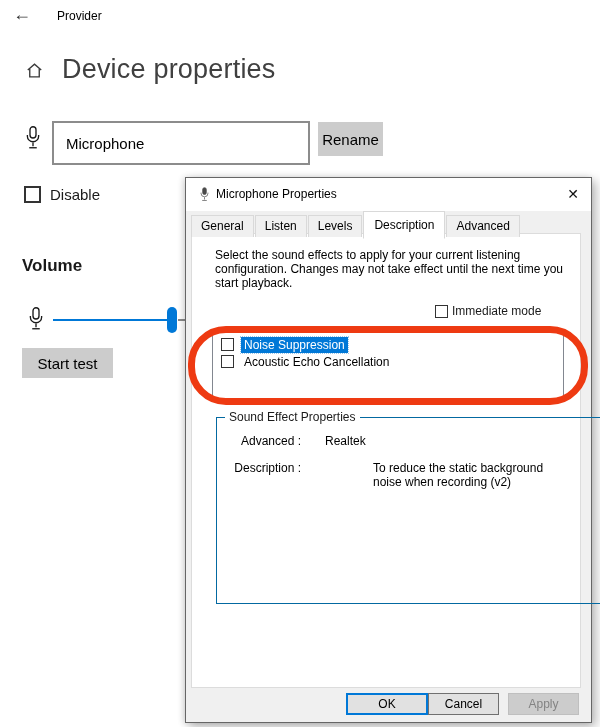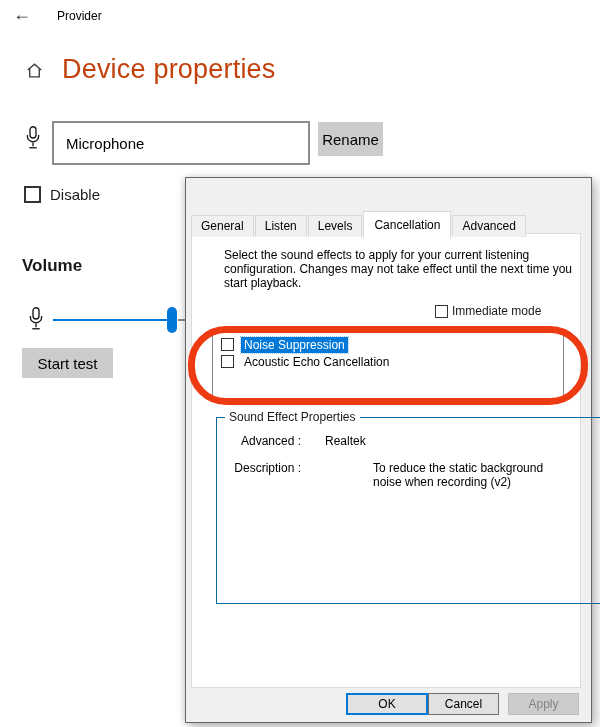--- a/index.html
+++ b/index.html
@@ -10,21 +10,21 @@
     position:relative;
     overflow:hidden;
     color:#1a1a1a;
   }
   .abs { position:absolute; }
 
   
   .back-arrow { left:13px; top:4px; font-size:18px; color:#333; cursor:pointer; }
   .app-title  { left:57px; top:9px; font-size:12px; color:#000; }
   .home-icon  { left:25px; top:61px; }
-  .page-title { left:62px; top:54px; font-size:27px; font-weight:300; color:#c2410c; letter-spacing:0.2px; }
+  .page-title { left:62px; top:54px; font-size:27px; font-weight:300; color:#404040; letter-spacing:0.2px; }
 
   .mic-icon-row1 { left:24px; top:123px; }
   .device-input {
     left:52px; top:121px; width:258px; height:44px;
     border:2px solid #8c8c8c; background:#fff;
     font-family:"Liberation Sans", sans-serif;
     font-size:15px; padding-left:12px; color:#000; outline:none;
   }
   .rename-btn {
     left:318px; top:122px; width:65px; height:34px;
@@ -68,21 +68,21 @@
   }
   .tab.active {
     background:#fff; padding:6px 10px 6px 10px; margin-top:-3px;
     border:1px solid #d9d9d9; border-bottom:1px solid #fff; margin-bottom:-1px; z-index:3;
   }
 
   .tab-panel {
     position:absolute; left:5px; top:55px; width:390px; height:455px;
     background:#fff; border:1px solid #dcdcdc;
   }
-  .intro-text { position:absolute; left:32px; top:14px; width:355px; font-size:12px; line-height:14px; color:#000; }
+  .intro-text { position:absolute; left:23px; top:14px; width:355px; font-size:12px; line-height:14px; color:#000; }
   .imm-row { position:absolute; left:243px; top:70px; display:flex; align-items:center; }
   .imm-chk { width:13px; height:13px; border:1px solid #333; background:#fff; display:inline-block; }
   .imm-label { font-size:12px; margin-left:4px; }
 
   .listbox {
     position:absolute; left:20px; top:98px; width:352px; height:67px;
     border:1px solid #828790; background:#fff; padding-top:3px;
   }
   .lb-item { display:flex; align-items:center; height:17px; padding-left:8px; }
   .lb-chk { width:13px; height:13px; border:1px solid #333; background:#fff; flex:0 0 13px; }
@@ -158,26 +158,38 @@
   </svg>
 </span>
 <div class="abs slider-track-fill"></div>
 <div class="abs slider-track-rest"></div>
 <div class="abs slider-thumb"></div>
 
 <button class="abs start-test-btn">Start test</button>
 
 <div class="abs dialog">
 
+  <div class="dlg-titlebar">
+    <span class="dlg-mic-icon">
+      <svg width="11" height="17" viewBox="0 0 24 34" fill="#4a4a4a" stroke="#4a4a4a" stroke-width="1.5">
+        <rect x="8" y="2" width="8" height="15" rx="4"></rect>
+        <path fill="none" d="M4.5 13 v1.5 a7.5 7.5 0 0 0 15 0 V13"></path>
+        <path d="M12 23 v5"></path>
+        <path d="M7 30 h10"></path>
+      </svg>
+    </span>
+    <span class="dlg-title">Microphone Properties</span>
+    <span class="dlg-close">✕</span>
+  </div>
 
   <div class="tabs">
     <div class="tab">General</div>
     <div class="tab">Listen</div>
     <div class="tab">Levels</div>
-    <div class="tab active">Cancellation</div>
+    <div class="tab active">Description</div>
     <div class="tab">Advanced</div>
   </div>
 
   <div class="tab-panel">
     <div class="intro-text">Select the sound effects to apply for your current listening configuration. Changes may not take effect until the next time you start playback.</div>
 
     <div class="imm-row">
       <span class="imm-chk"></span>
       <span class="imm-label">Immediate mode</span>
     </div>

